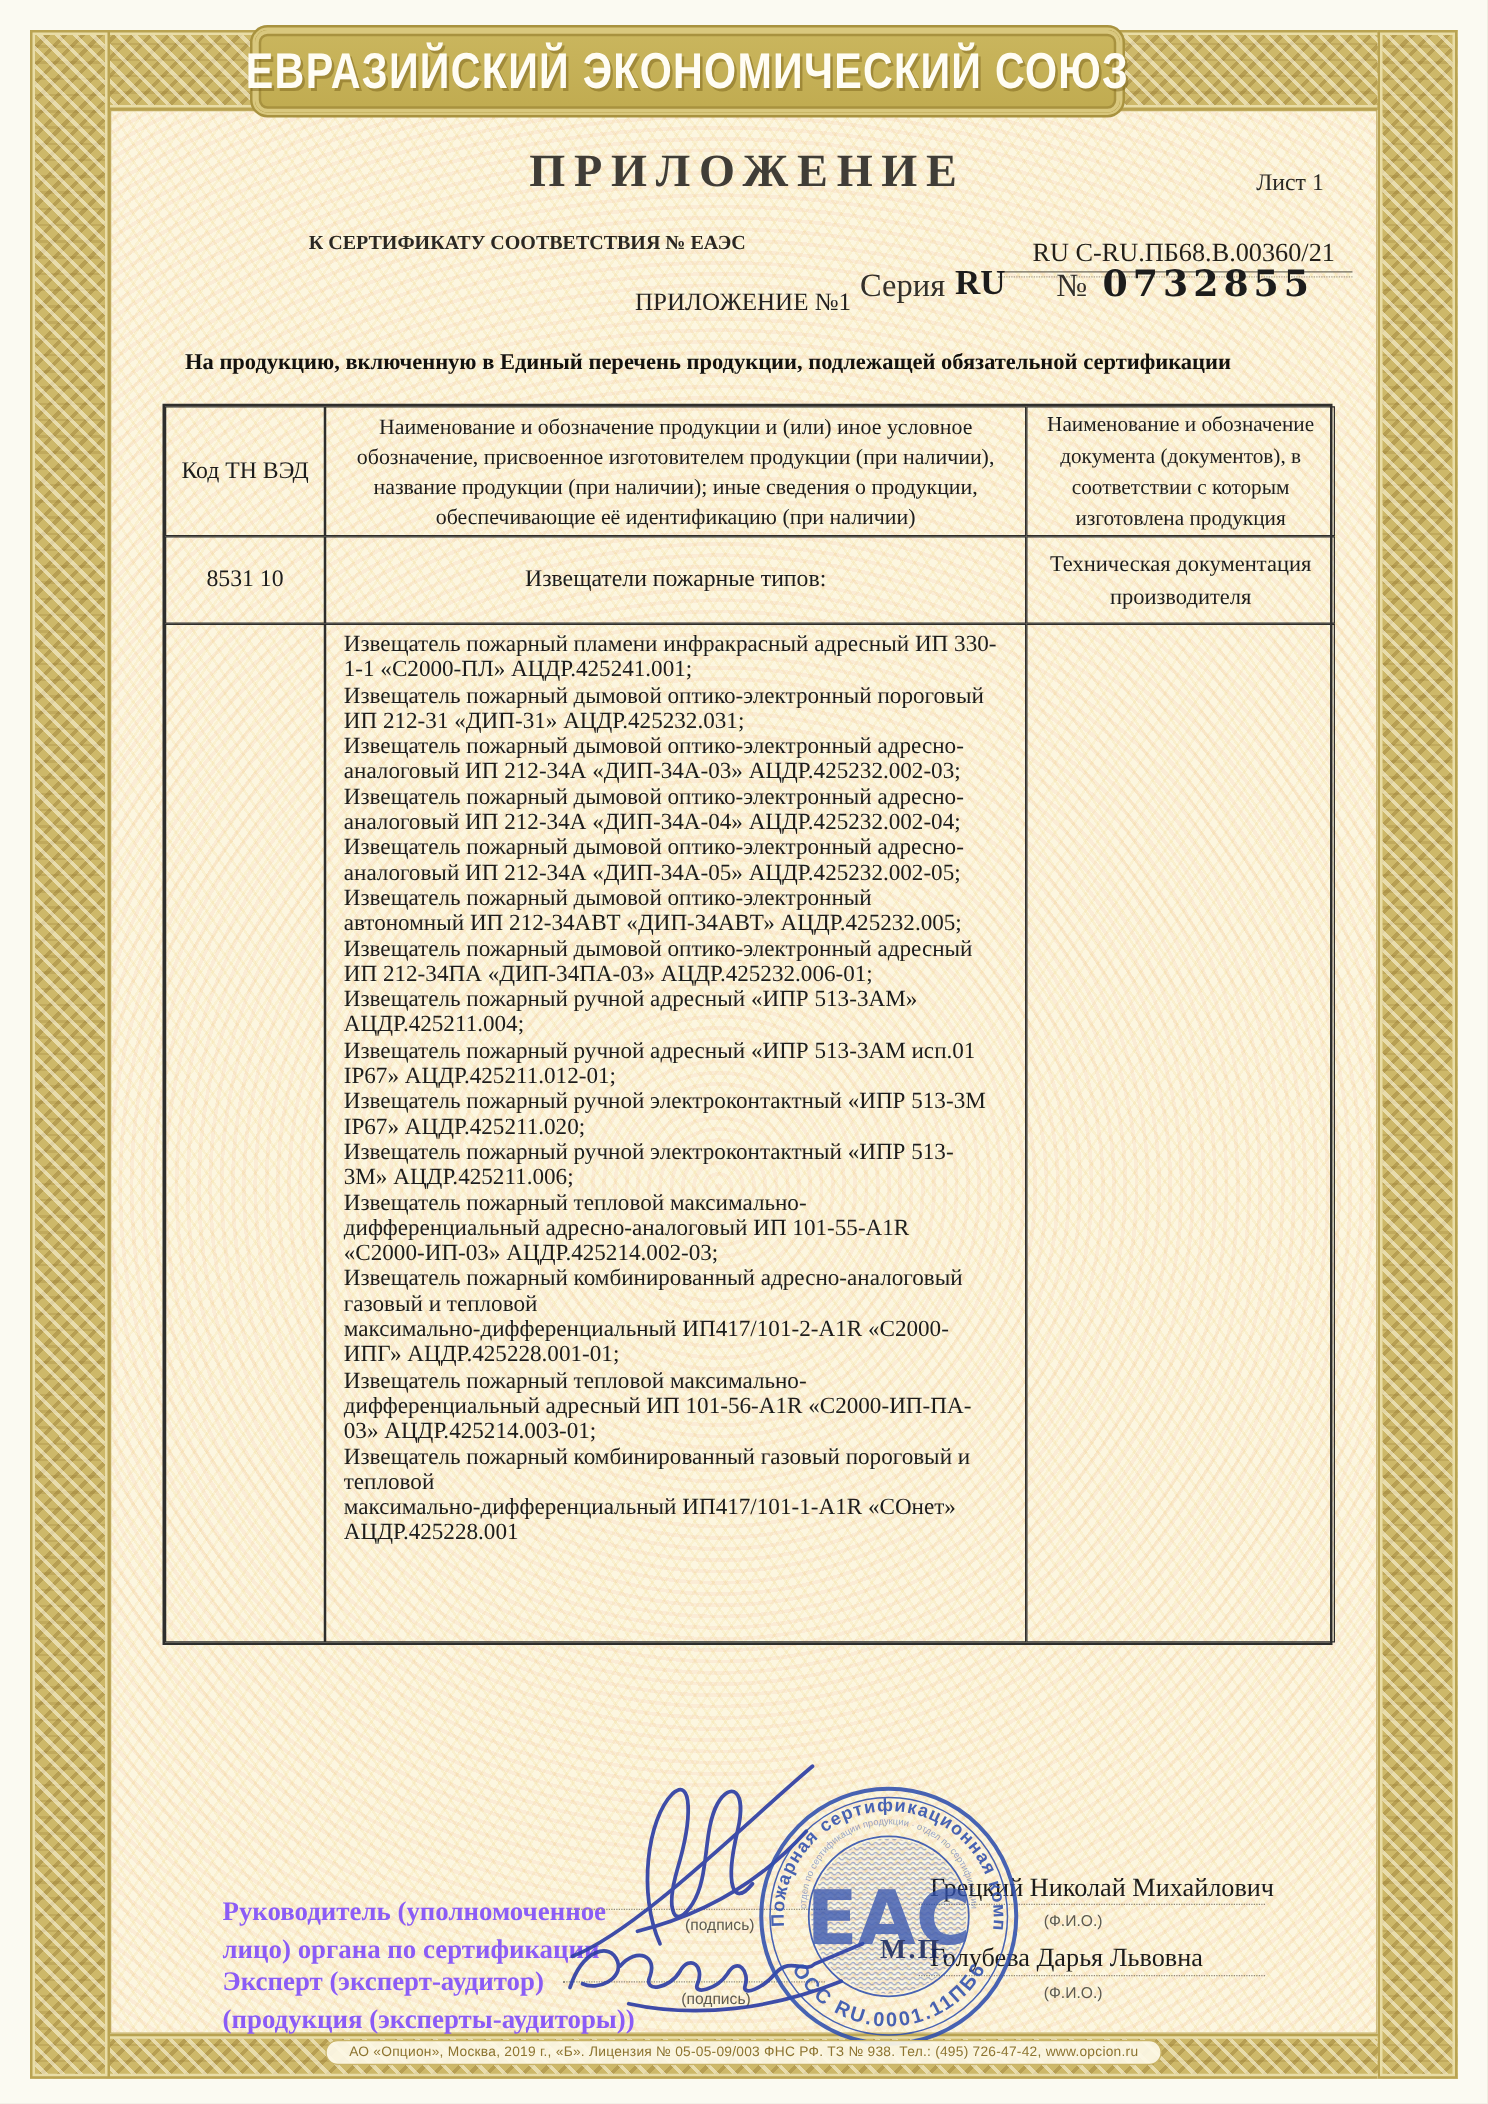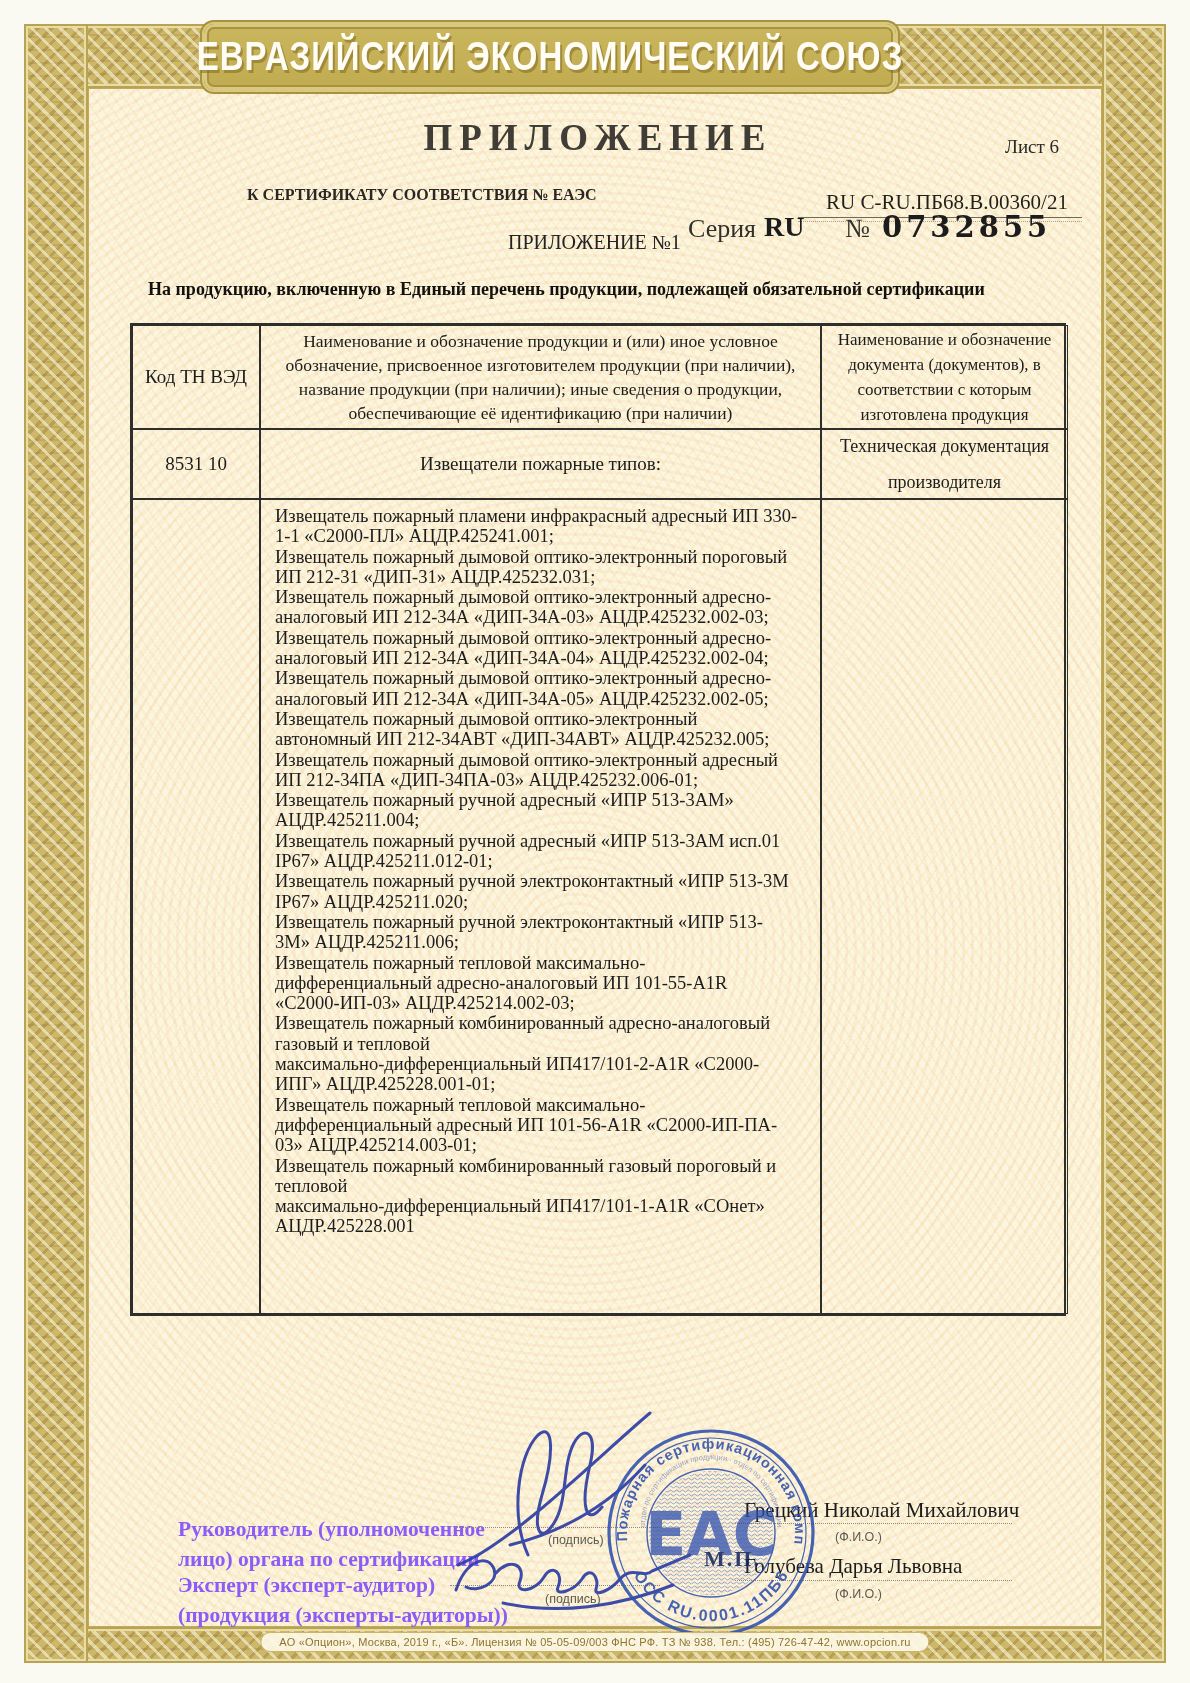--- a/index.html
+++ b/index.html
@@ -48,21 +48,21 @@
   .statement{position:absolute;left:148px;top:279px;font-weight:bold;font-size:18px;color:#13110e;}
   
   .tbl{position:absolute;left:130px;top:323px;width:936px;height:993px;z-index:2;
     display:grid;grid-template-columns:128px 561px 247px;grid-template-rows:104px 70px 1fr;
     border:2px solid #2e2e2c;box-sizing:border-box;}
   .cell{border:1px solid #2e2e2c;box-sizing:border-box;display:flex;
     align-items:center;justify-content:center;text-align:center;overflow:hidden;}
   .cell.hdr2{font-size:17.5px;line-height:24px;padding:4px 10px;}
   .cell.hdr3{font-size:17px;line-height:25px;padding:4px 8px;}
   .cell.hdr1,.cell.code,.cell.typ{font-size:19px;}
-  .cell.doc{font-size:18px;line-height:36px;padding:4px 14px;}
+  .cell.doc{font-size:18px;line-height:26px;padding:4px 14px;}
   .cell.products{display:block;text-align:left;padding:6px 8px 4px 14px;
     font-size:18.5px;line-height:20.3px;}
   .product{white-space:pre-wrap;}
   
   .sig-label{position:absolute;font-weight:bold;font-size:21.5px;line-height:30px;
     color:#8b5cf6;white-space:pre-line;}
   .lbl-head{left:178px;top:1514px;}
   .lbl-expert{left:178px;top:1570px;}
   .sig-line{position:absolute;border-bottom:1.5px dotted #8f897a;}
   .line-sig1{left:455px;top:1527px;width:205px;}
@@ -94,21 +94,21 @@
   <div class="band band-bottom"></div>
   <div class="band band-left"></div>
   <div class="band band-right"></div>
   <div class="inner"></div>
 
   <div class="banner">
     <span>ЕВРАЗИЙСКИЙ ЭКОНОМИЧЕСКИЙ СОЮЗ</span>
   </div>
 
   <div class="doc-title">ПРИЛОЖЕНИЕ</div>
-  <div class="sheet">Лист 6</div>
+  <div class="sheet">Лист 1</div>
   <div class="cert-label">К СЕРТИФИКАТУ СООТВЕТСТВИЯ № ЕАЭС</div>
   <div class="cert-number">RU С-RU.ПБ68.В.00360/21</div>
   <div class="cert-underline"></div>
   <div class="cert-underline2"></div>
   <div class="annex-label">ПРИЛОЖЕНИЕ №1</div>
   <div class="series-label">Серия</div>
   <div class="series-value">RU</div>
   <div class="num-sign">№</div>
   <div class="num-value">0732855</div>
   <div class="statement">На продукцию, включенную в Единый перечень продукции, подлежащей обязательной сертификации</div>

